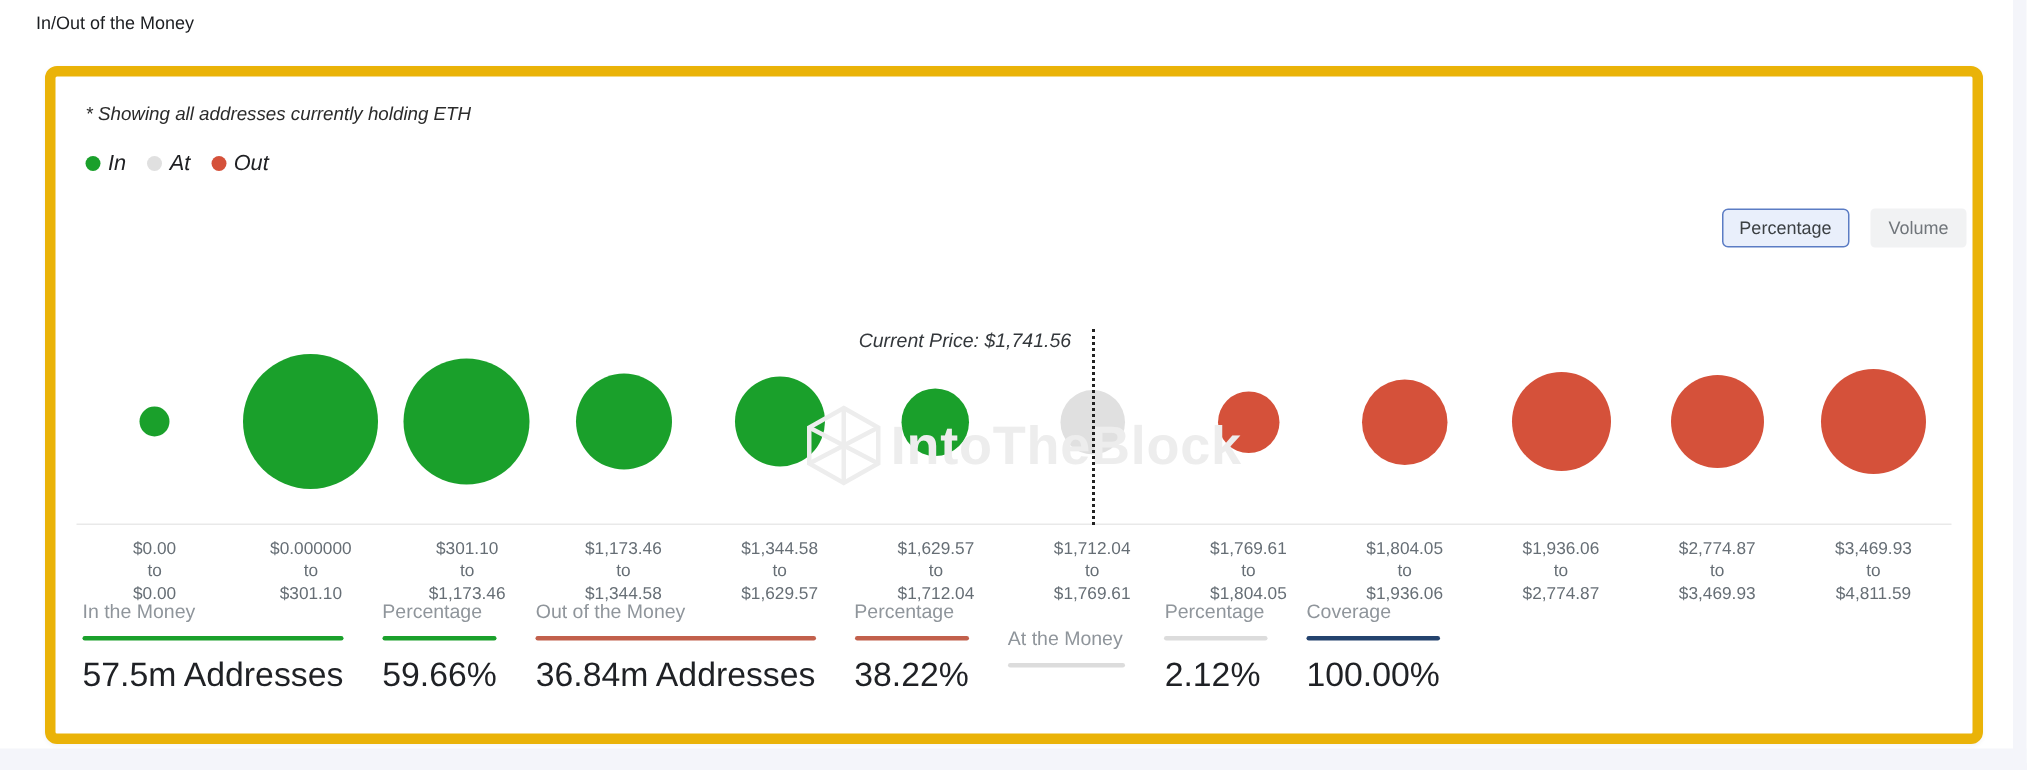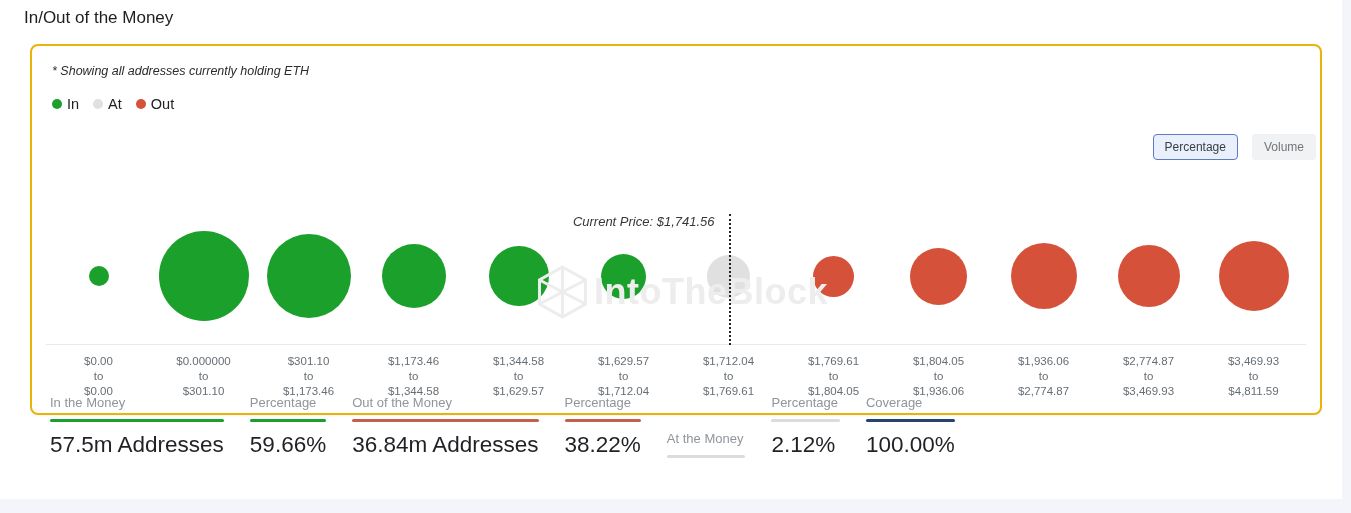--- a/index.html
+++ b/index.html
@@ -9,39 +9,39 @@
     background:#ffffff;
     position:relative;
     overflow:hidden;
     color:#202124;
   }
   .page-edge-right { position:absolute; top:0; right:0; width:9px; height:513px; background:#f4f5fa; }
   .page-edge-bottom { position:absolute; left:0; bottom:0; width:1351px; height:14px; background:#f4f5fa; }
 
   .page-title {
     position:absolute; left:24px; top:8px;
-    font-size:17px; color:#1c1e21; font-weight:400;
+    font-size:12px; color:#1c1e21; font-weight:400;
   }
 
   .card {
     position:absolute; left:30px; top:44px;
-    width:1292px; height:371px;
+    width:1292px; height:452px;
     background:#ffffff;
-    border:2px solid #eab308;
+    border:7px solid #eab308;
     border-radius:8px;
     box-shadow:0 1px 3px rgba(40,50,80,0.05);
   }
 
   .note {
     position:absolute; left:20px; top:18px;
     font-size:12.5px; font-style:italic; color:#2b2b2b;
   }
 
   .legend { position:absolute; left:20px; top:50px; display:flex; align-items:center; gap:14px; }
-  .legend-item { display:flex; align-items:center; gap:5px; font-size:14.5px; color:#202124; }
+  .legend-item { display:flex; align-items:center; gap:5px; font-size:14.5px; color:#202124;font-style:italic; }
   .legend-dot { width:10px; height:10px; border-radius:50%; display:inline-block; }
 
   .toggle { position:absolute; right:4px; top:88px; display:flex; align-items:center; gap:4px; }
   .btn { font-size:12px; padding:5px 11px; cursor:pointer; font-family:"Liberation Sans", sans-serif; }
   .btn-addresses { background:#e9effb; border:1px solid #5b7cc4; color:#3c4043; border-radius:4px; }
   .btn-volume { background:#f1f2f3; border:1px solid #f1f2f3; color:#70757a; border-radius:3px;margin-left:10px; }
 
   .chart { position:absolute; left:14px; right:14px; top:130px; }
   .bubble-row {
     position:relative; display:flex; height:137px;
@@ -69,21 +69,21 @@
     font-size:11.5px; line-height:15px; color:#666e75;
   }
 
   .watermark {
     position:absolute; left:50.5%; top:218px; transform:translateX(-50%);
     display:flex; align-items:center; gap:5px;
     color:#ededed; z-index:2; pointer-events:none;
   }
   .watermark-text { font-size:36px; font-weight:600; letter-spacing:0.5px; }
 
-  .stats { position:absolute; left:18px; top:349px; display:flex; gap:26px; align-items:flex-end; }
+  .stats { position:absolute; left:18px; top:349px; display:flex; gap:26px; align-items:center; }
   .stat-label { font-size:13px; color:#8f959b; padding:0 2px 9px 0; white-space:nowrap; }
   .stat-rule { height:3px; border-radius:2px; width:100%; }
   .stat-value { font-size:22.5px; color:#1f2125; font-weight:500; margin-top:10px; white-space:nowrap; }
 </style>
 </head>
 <body>
 
 <div class="page-edge-right"></div>
 <div class="page-edge-bottom"></div>
 

